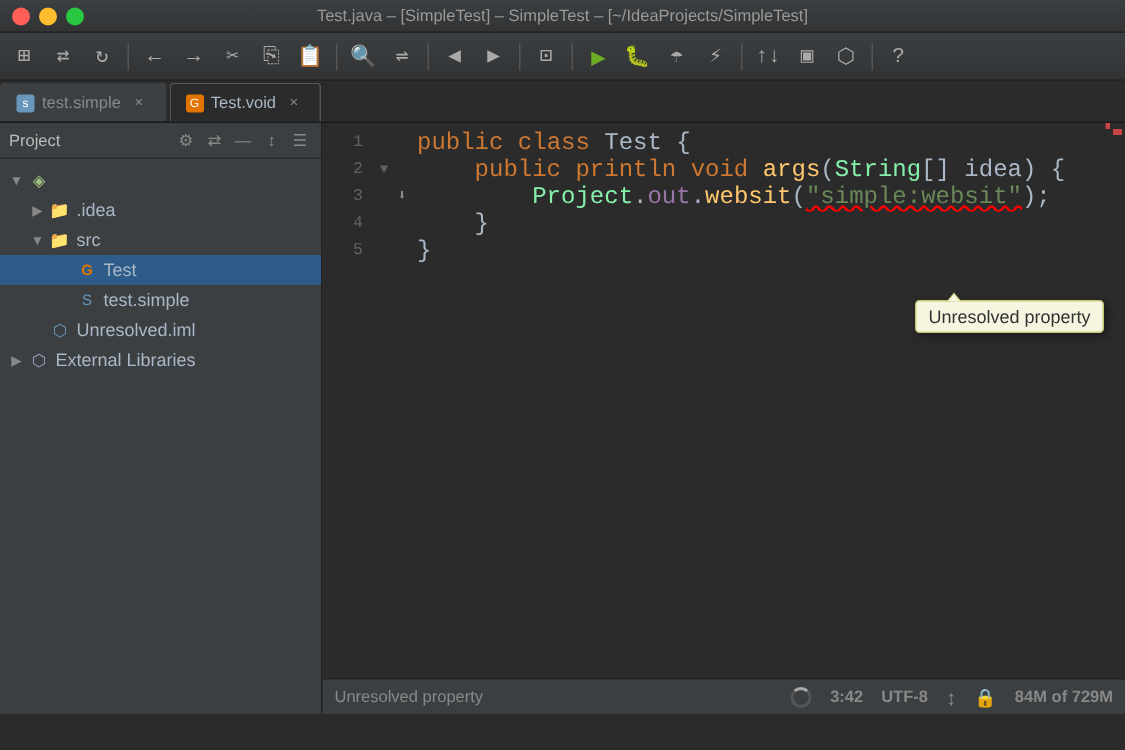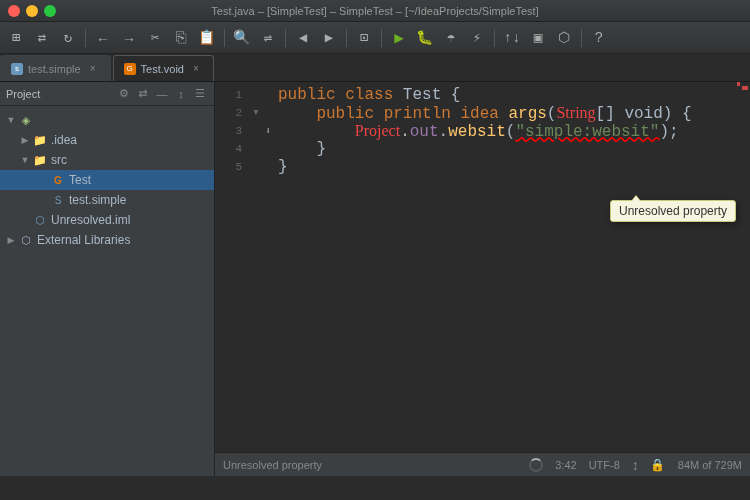--- a/index.html
+++ b/index.html
@@ -264,21 +264,21 @@
     .gutter-marker {
       width: 12px;
       display: flex;
       align-items: center;
       justify-content: center;
       flex-shrink: 0;
     }
 
     
     .kw { color: #cc7832; }
-    .type { color: #ef4444; font-family: Liberation Serif, serif; }
+    .type { color: #86efac; }
     .method { color: #ffc66d; }
     .string { color: #6a8759; }
     .plain { color: #a9b7c6; }
     .class-name { color: #a9b7c6; }
     .field { color: #9876aa; }
 
     
     .error-underline {
       text-decoration: underline;
       text-decoration-color: #ff0000;
@@ -346,20 +346,21 @@
       font-size: 11px;
       font-family: -apple-system, sans-serif;
       color: #888;
       gap: 8px;
     }
     .status-left { flex: 1; }
     .status-right {
       display: flex;
       align-items: center;
       gap: 12px;
+      font-weight: bold;
     }
     .spinner {
       width: 14px;
       height: 14px;
       border: 2px solid #555;
       border-top-color: #aaa;
       border-radius: 50%;
       animation: spin 1s linear infinite;
     }
     @keyframes spin { to { transform: rotate(360deg); } }
@@ -494,21 +495,21 @@
         <span class="line-num">1</span>
         <span class="fold-gutter"></span>
         <span class="gutter-marker"></span>
         <span class="line-content"><span class="kw">public </span><span class="kw">class </span><span class="class-name">Test </span><span class="plain">{</span></span>
       </div>
 
       <div class="code-line">
         <span class="line-num">2</span>
         <span class="fold-gutter" style="color:#606366;">▼</span>
         <span class="gutter-marker"></span>
-        <span class="line-content"><span class="plain">    </span><span class="kw">public </span><span class="kw">println </span><span class="kw">idea </span><span class="method">args</span><span class="plain">(</span><span class="type">String</span><span class="plain">[] void) {</span></span>
+        <span class="line-content"><span class="plain">    </span><span class="kw">public </span><span class="kw">println </span><span class="kw">void </span><span class="method">args</span><span class="plain">(</span><span class="type">String</span><span class="plain">[] idea) {</span></span>
       </div>
 
       <div class="code-line">
         <span class="line-num">3</span>
         <span class="fold-gutter"></span>
         <span class="gutter-marker" style="color:#888;font-size:10px;">⬇</span>
         <span class="line-content"><span class="plain">        </span><span class="type">Project</span><span class="plain">.</span><span class="field">out</span><span class="plain">.</span><span class="method">websit</span><span class="plain">(</span><span class="string error-underline">"simple:websit"</span><span class="plain">);</span></span>
       </div>
 
       <div class="code-line">

